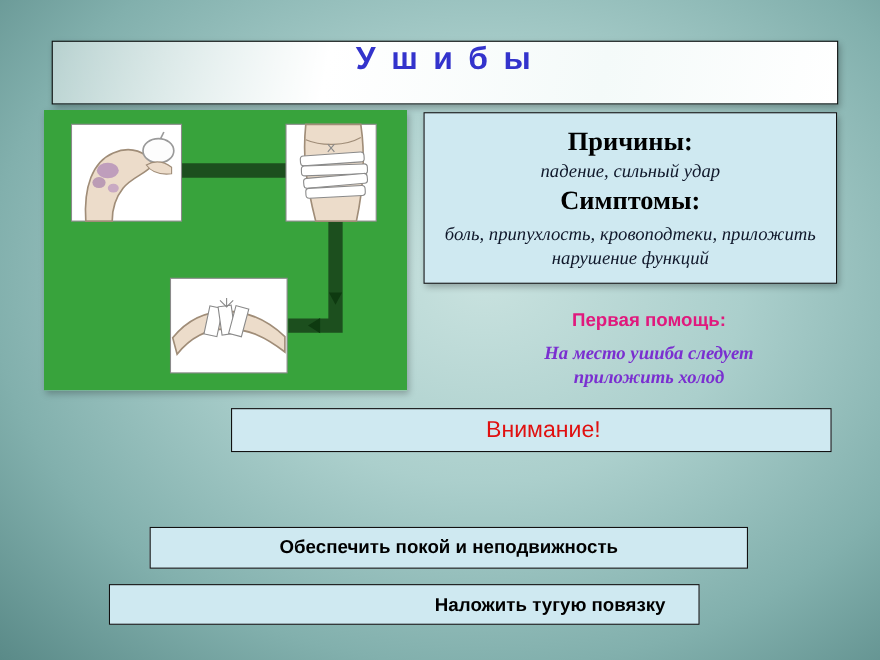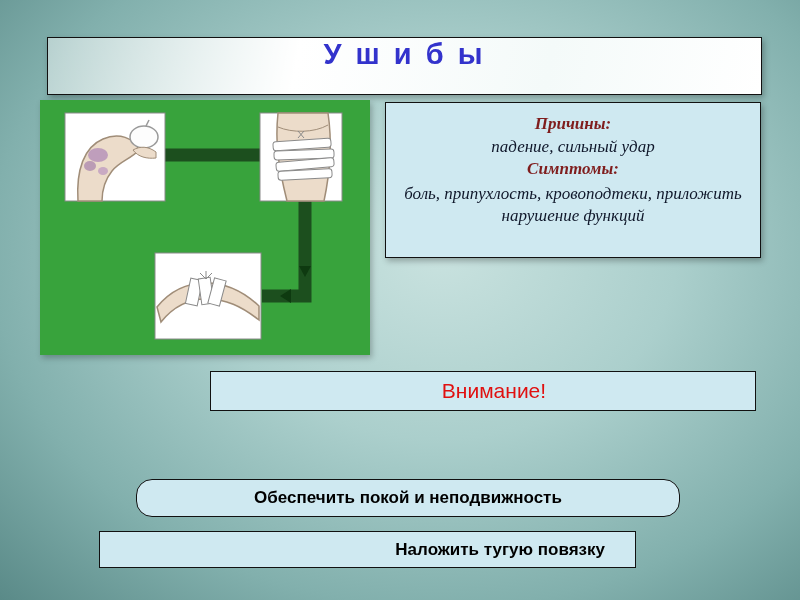--- a/index.html
+++ b/index.html
@@ -16,34 +16,34 @@
     box-shadow:2px 3px 6px rgba(0,0,0,0.28);
   }
   .title-text{color:#3333cc;font-size:29px;font-weight:bold;letter-spacing:3px;}
   .green-panel{position:absolute;left:40px;top:100px;width:330px;height:255px;box-shadow:2px 3px 6px rgba(0,0,0,0.25);}
   .green-panel svg{display:block;width:100%;height:100%;}
   .info-box{
     position:absolute;left:385px;top:102px;width:376px;height:156px;box-sizing:border-box;
     background:#cfe9f1;border:1px solid #111;box-shadow:2px 3px 6px rgba(0,0,0,0.28);
     text-align:center;padding:10px 14px 0 14px;
   }
-  .info-label{font-family:"Liberation Serif", serif;font-weight:bold;font-style:italic;color:#7f1d1d;font-size:17px;line-height:1.35;}
+  .info-label{font-family:"Liberation Serif", serif;font-weight:bold;color:#000000;font-size:24px;line-height:1.35;}
   .info-text{font-family:"Liberation Serif", serif;font-style:italic;color:#0f172a;font-size:17px;line-height:1.3;}
   .info-text.sym{margin-top:2px;}
   .first-aid{position:absolute;left:455px;top:281px;width:270px;text-align:center;}
   .first-aid-label{color:#e0197d;font-weight:bold;font-size:17px;}
   .first-aid-text{color:#7a2fd0;font-family:"Liberation Serif", serif;font-style:italic;font-weight:bold;font-size:17px;margin-top:9px;line-height:1.3;}
   .note-box{
     position:absolute;background:#cfe9f1;border:1px solid #111;box-sizing:border-box;
     display:flex;align-items:center;justify-content:center;text-align:center;
   }
   .attention{left:210px;top:371px;width:546px;height:40px;padding-left:22px;}
   .attention-text{color:#e01010;font-size:21px;font-weight:500;}
   .note-b2{left:176px;top:419px;width:545px;height:50px;}
-  .note-b3{left:136px;top:479px;width:544px;height:38px;border-radius:16px;}
+  .note-b3{left:136px;top:479px;width:544px;height:38px;}
   .note-b4{left:99px;top:531px;width:537px;height:37px;justify-content:flex-end;}
   .note-text{color:#000;font-weight:bold;font-size:17px;line-height:1.25;padding:0 30px;}
 </style>
 </head>
 <body>
 
 <div class="slide">
 
   <div class="title-box">
     <span class="title-text">У ш и б ы</span>
@@ -95,20 +95,24 @@
     </svg>
   </div>
 
   <div class="info-box">
     <div class="info-label">Причины:</div>
     <div class="info-text">падение, сильный удар</div>
     <div class="info-label">Симптомы:</div>
     <div class="info-text sym">боль, припухлость, кровоподтеки, приложить нарушение функций</div>
   </div>
 
+  <div class="first-aid">
+    <div class="first-aid-label">Первая помощь:</div>
+    <div class="first-aid-text">На место ушиба следует приложить холод</div>
+  </div>
 
   <div class="note-box attention">
     <span class="attention-text">Внимание!</span>
   </div>
 
 
   <div class="note-box note-b3">
     <span class="note-text">Обеспечить покой и неподвижность</span>
   </div>
 

